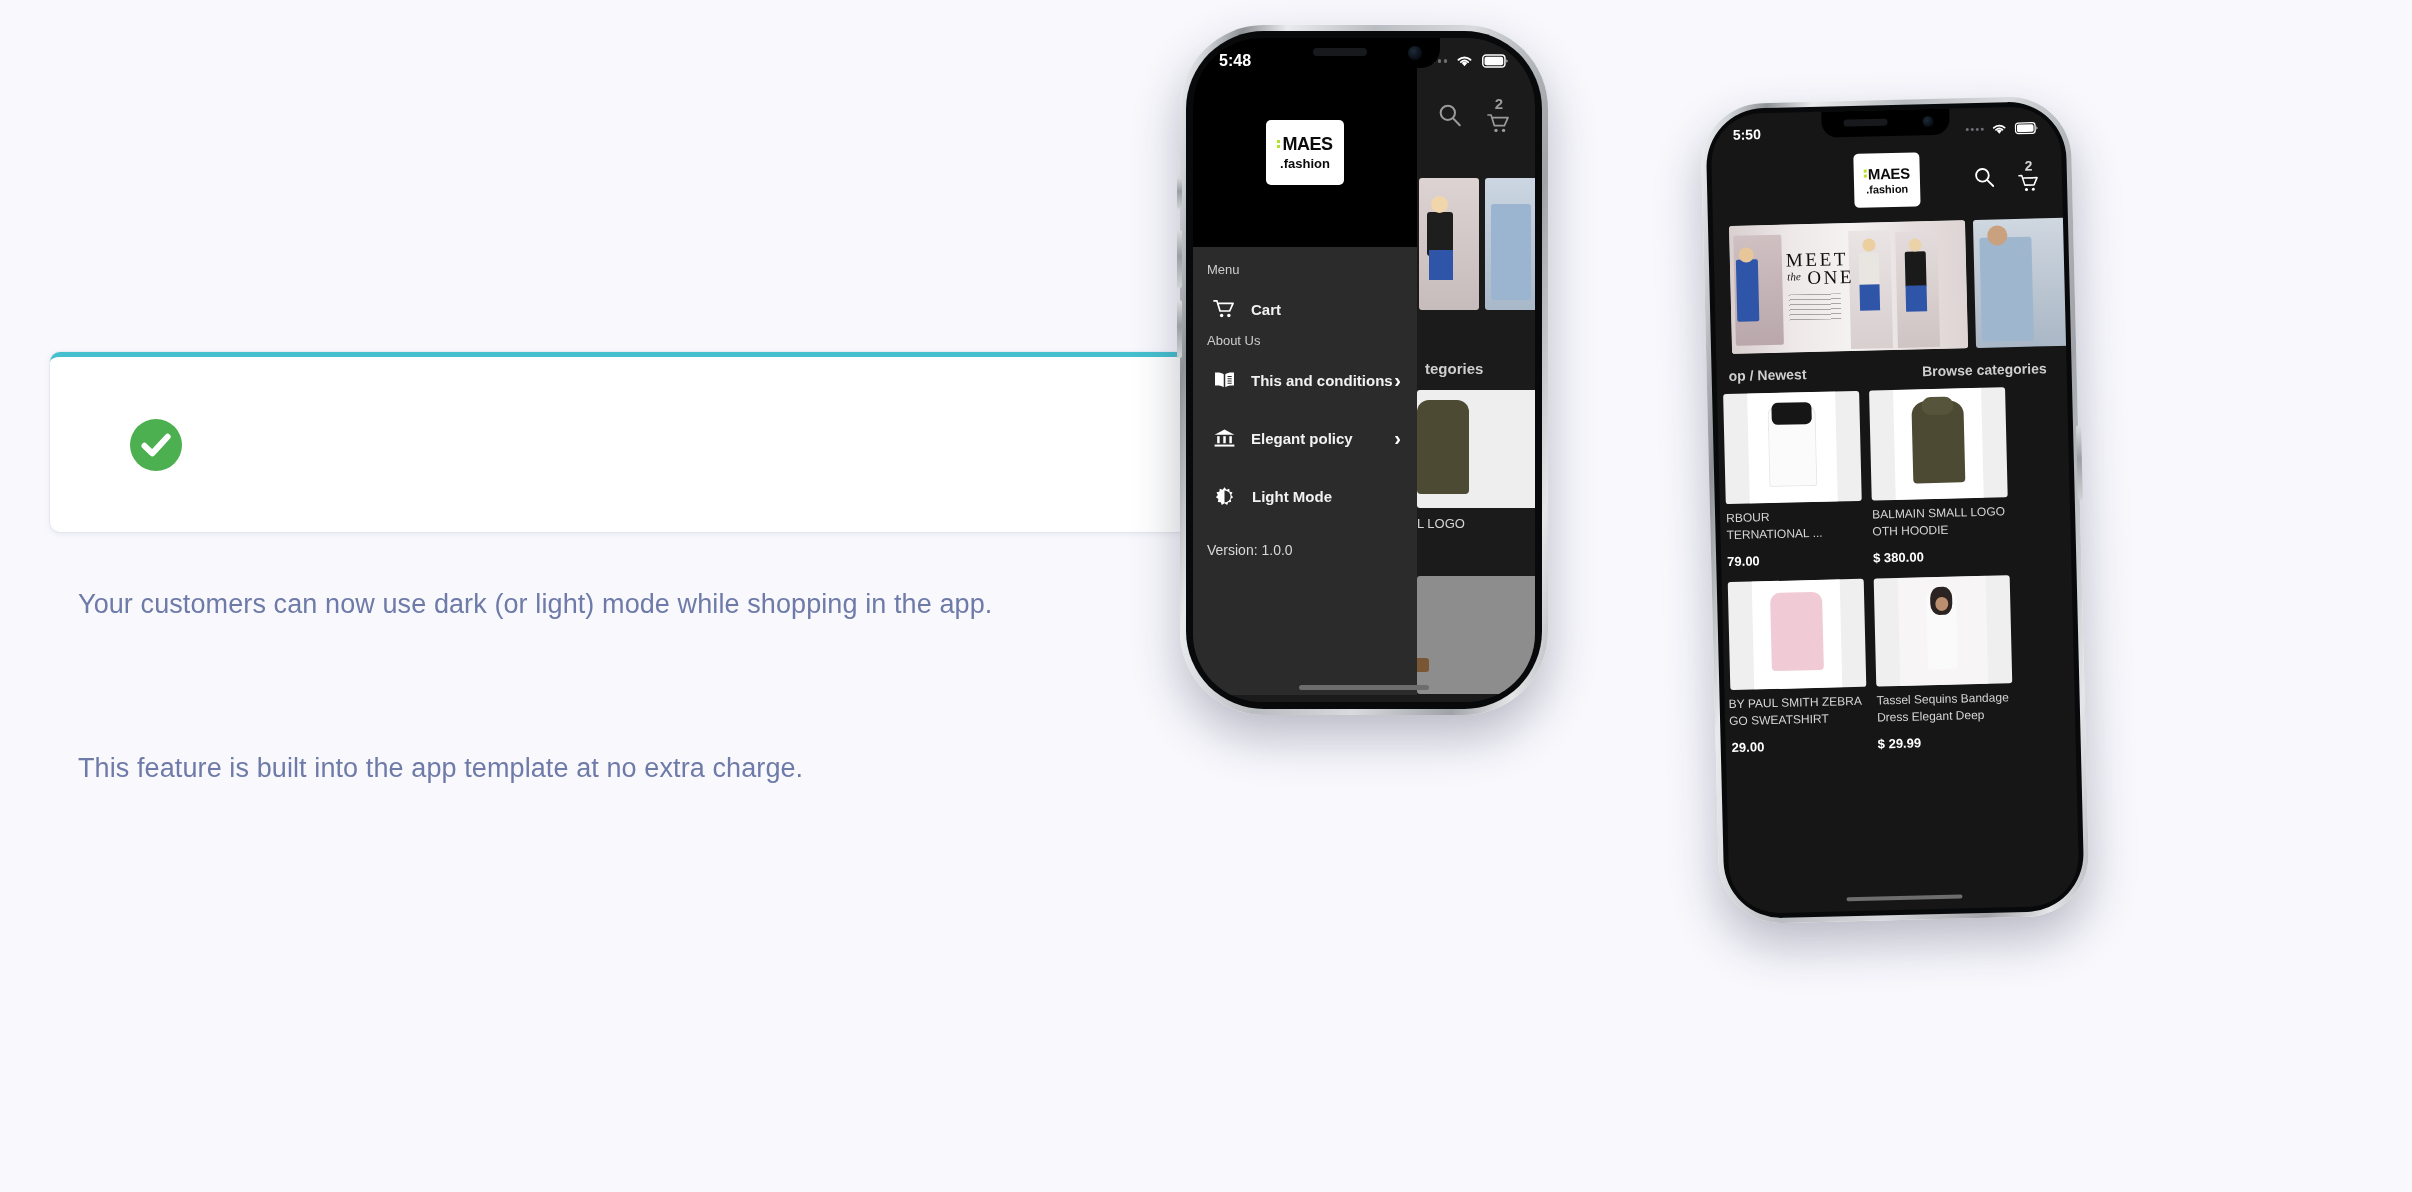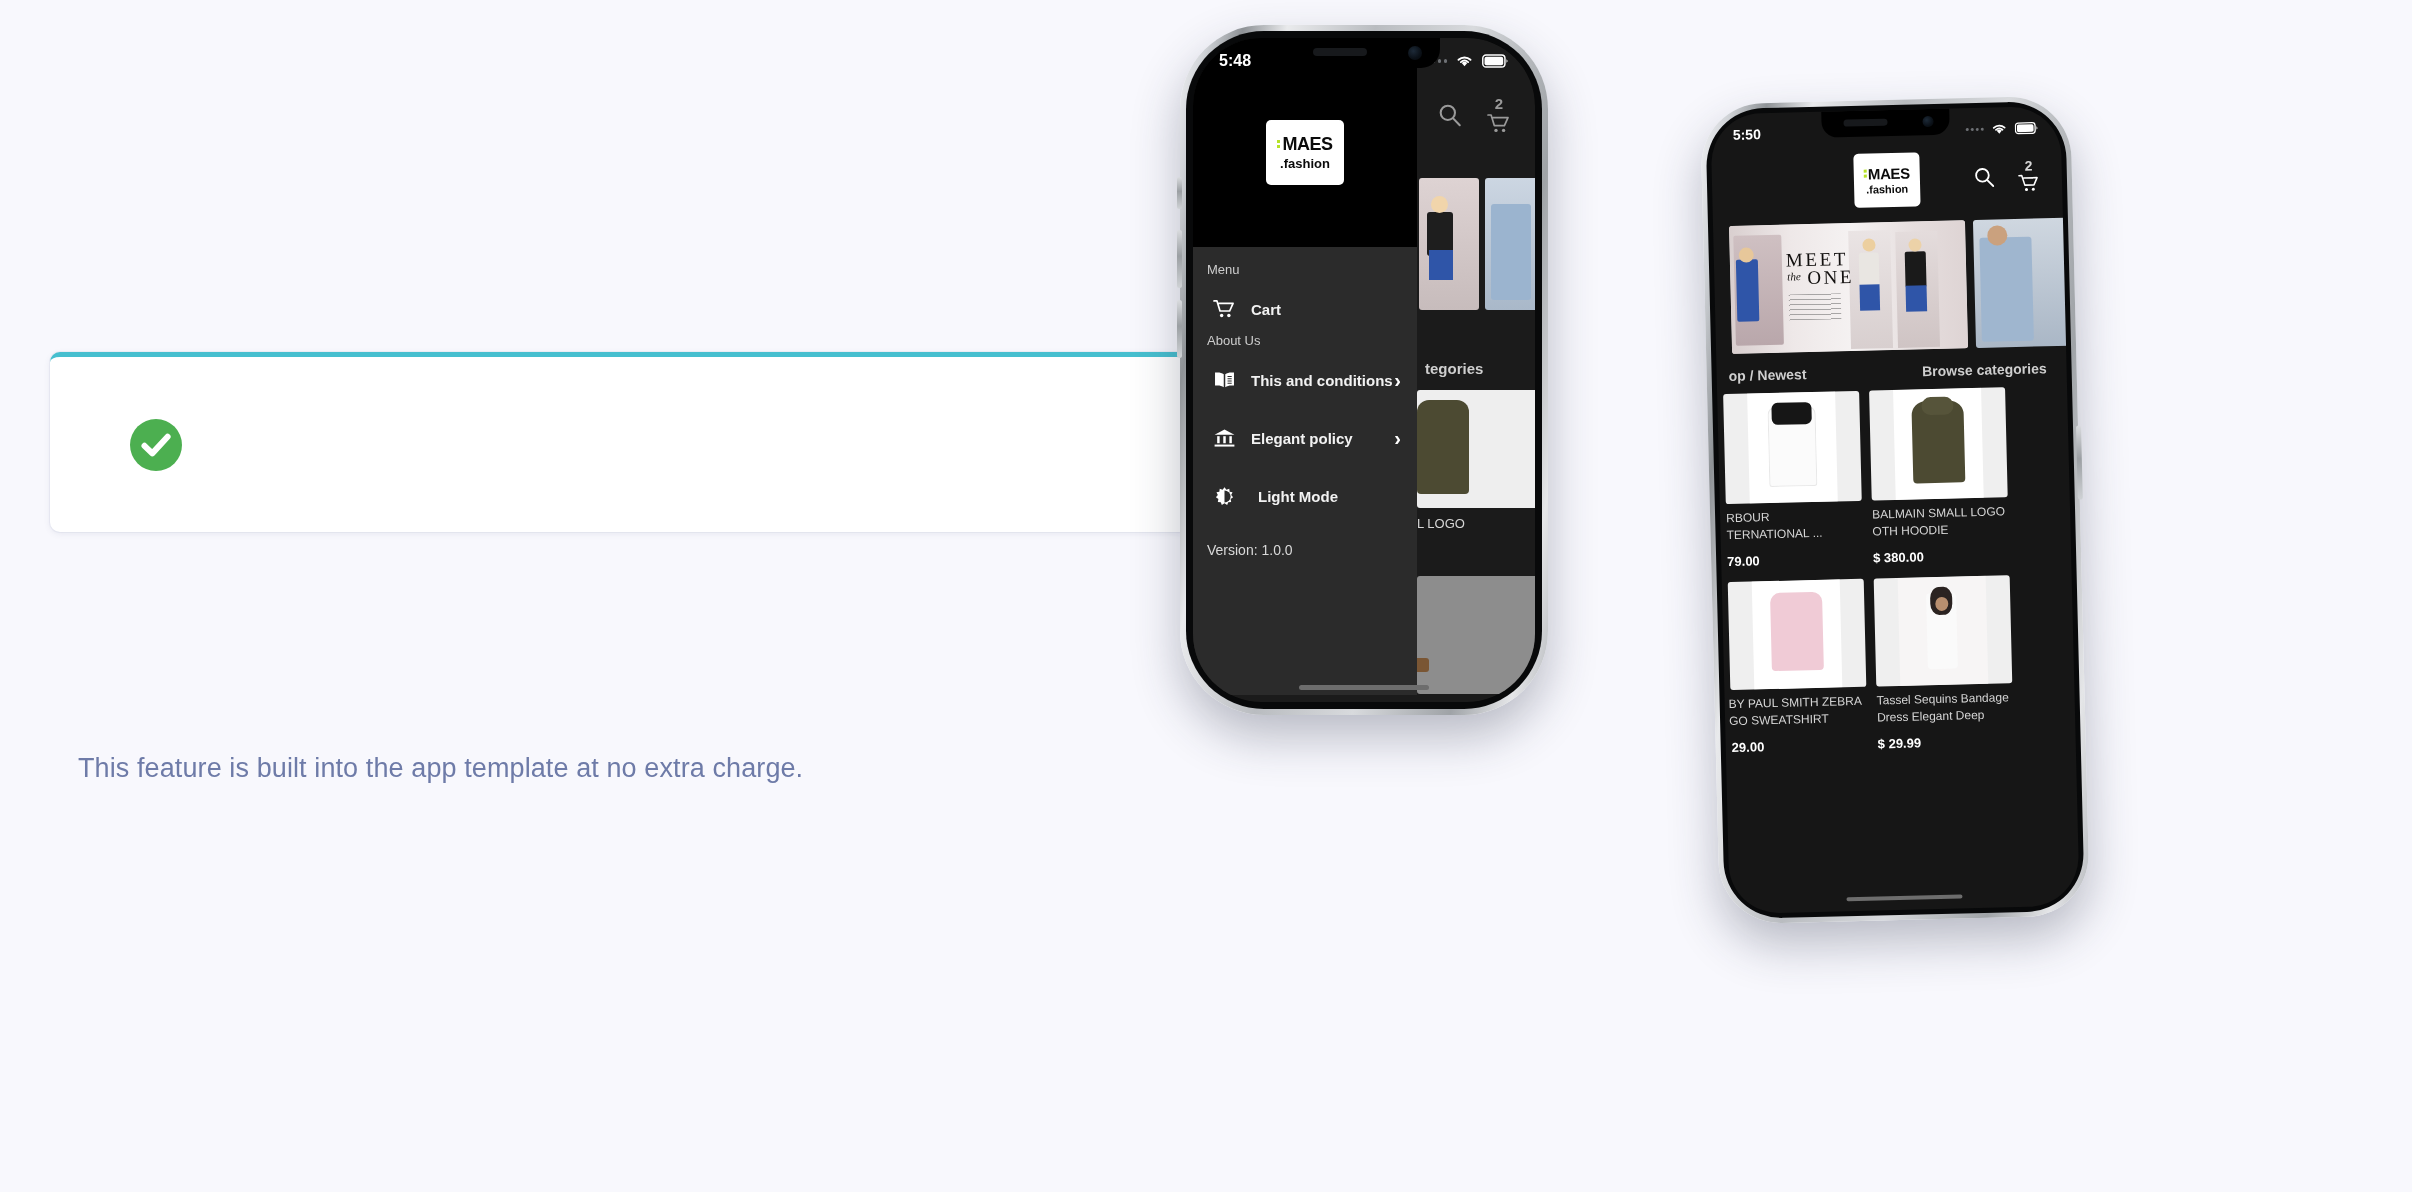--- a/index.html
+++ b/index.html
@@ -135,20 +135,21 @@
 <div id="left-pane">
 
   <div id="feature-card">
     <div class="check-badge">
       <svg width="52" height="52" viewBox="0 0 52 52">
         <path d="M14.5 26.8 L22.3 34.4 L37.6 17.8" fill="none" stroke="#ffffff" stroke-width="6" stroke-linecap="round" stroke-linejoin="round"></path>
       </svg>
     </div>
   </div>
 
+  <div class="body-line" id="line-0">Your customers can now use dark (or light) mode while shopping in the app.</div>
   <div class="body-line" id="line-2">This feature is built into the app template at no extra charge.</div>
 </div>
 
 <div id="phones">
 
   <div class="phone" style="left:530px; top:100px; width:370px; height:820px; transform:rotate(-1.4deg);">
     <div class="frame" style="border-radius:62px;"></div>
     <div class="side-btn" style="right:-3px; top:330px; width:5px; height:74px;"></div>
     <div class="bezel" style="inset:5px; border-radius:58px;"></div>
 
@@ -427,21 +428,21 @@
             <span class="dchev" style="right:16px; font-size:20px; line-height:1;">›</span>
           </div>
 
           <div class="drow" style="top:231px; height:36px; padding:0 14px;">
             <span class="dicon" style="width:34px;">
               <svg width="21" height="21" viewBox="0 0 22 22">
                 <path d="M11 1.4 13 3.8l3-1 .4 3.1 3 .7-1.4 2.8 2 2.4-2.6 1.8.6 3.1-3.1.2-1.1 2.9L11 18.1l-2.8 1.7-1.1-2.9-3.1-.2.6-3.1L2 11.8l2-2.4L2.6 6.6l3-.7L6 2.8l3 1Z" fill="#fff"></path>
                 <path d="M11 4.6v12.8a6.4 6.4 0 0 0 0-12.8Z" fill="#2b2b2b"></path>
               </svg>
             </span>
-            <span class="dtext" style="font-size:15px; margin-left:17px;">Light Mode</span>
+            <span class="dtext" style="font-size:15px; margin-left:11px;">Light Mode</span>
           </div>
 
           <div class="dver" style="left:14px; top:295px; font-size:14px;">Version: 1.0.0</div>
         </div>
       </div>
 
       <div class="home-ind" style="bottom:12px; width:130px; height:5px; z-index:45;"></div>
     </div>
   </div>
 

